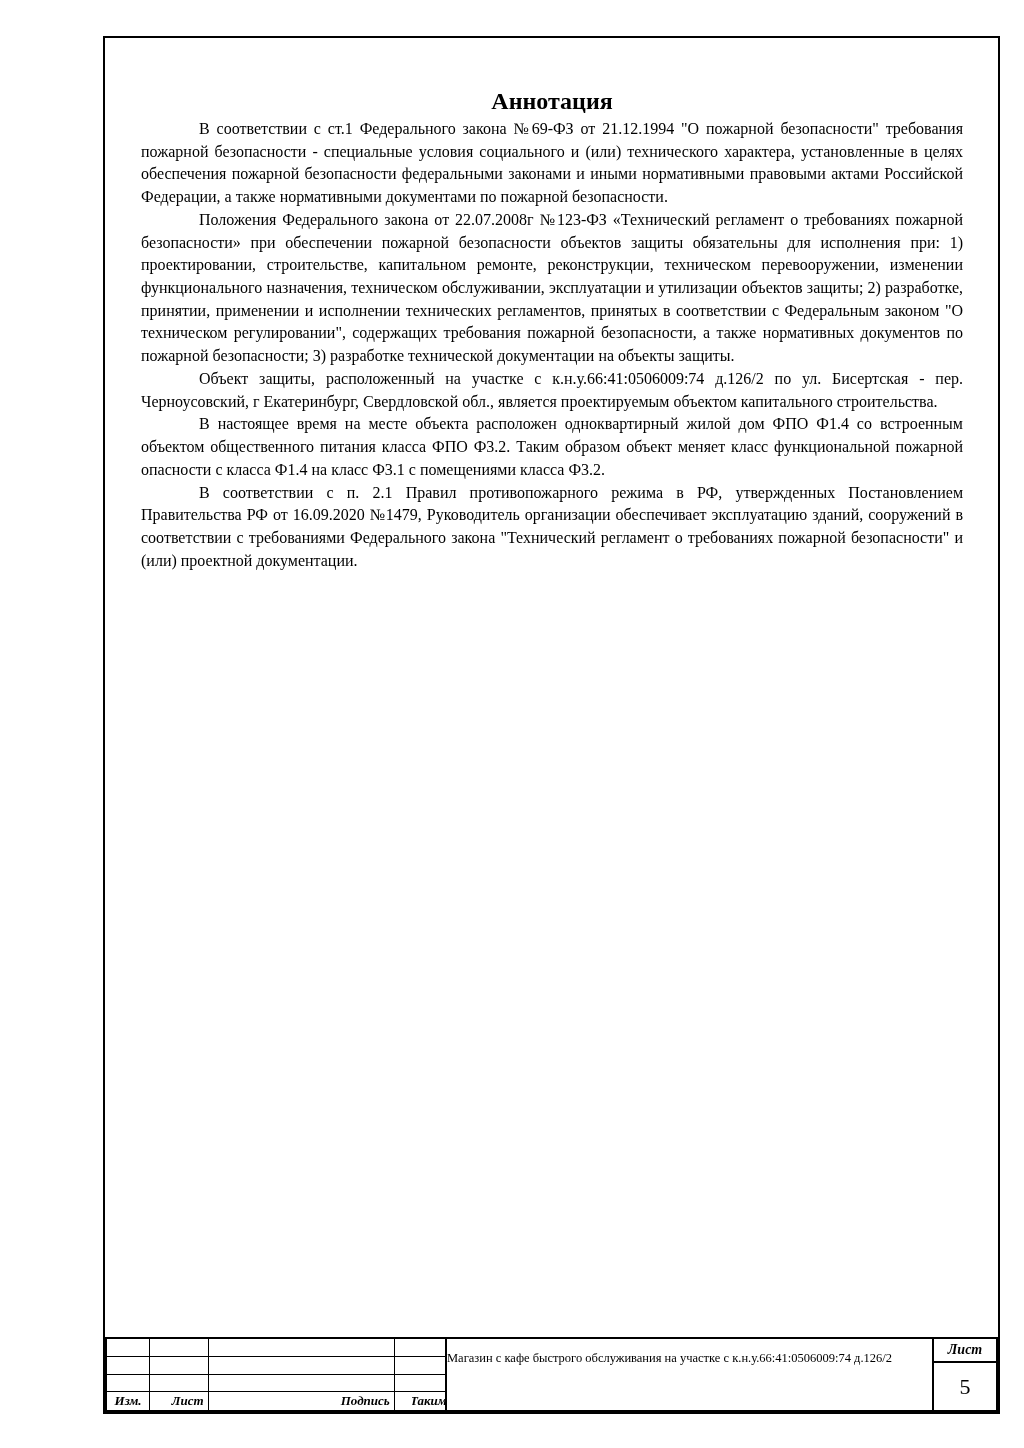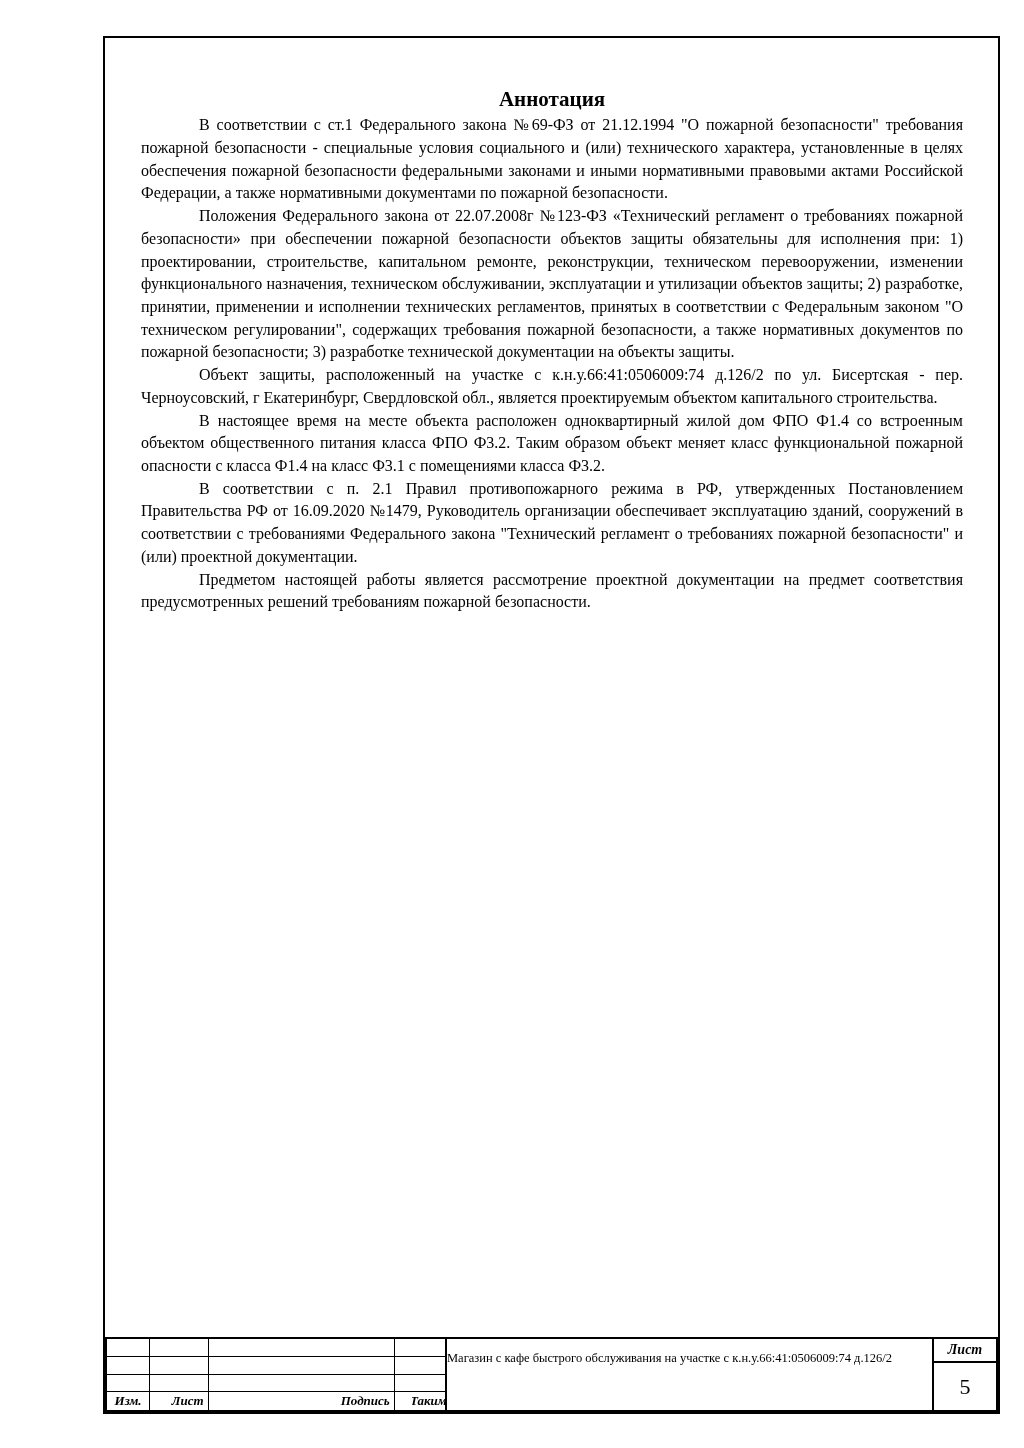--- a/index.html
+++ b/index.html
@@ -35,21 +35,21 @@
   .content {
     position: absolute;
     left: 141px;
     top: 86px;
     width: 822px;
     box-sizing: border-box;
   }
   .doc-title {
     text-align: center;
     font-weight: bold;
-    font-size: 21px;
+    font-size: 24px;
     line-height: 1.25;
     margin-bottom: 2px;
   }
   p.para {
     margin: 0;
     text-align: justify;
     text-justify: inter-word;
     font-size: 16px;
     line-height: 1.42;
     text-indent: 58px;
@@ -150,21 +150,20 @@
 
   <div class="frame"></div>
 
   <div class="content">
     <div class="doc-title">Аннотация</div>
     <p class="para">В соответствии с ст.1 Федерального закона №69-ФЗ от 21.12.1994 "О пожарной безопасности"  требования пожарной безопасности - специальные условия социального и (или) технического характера, установленные в целях обеспечения пожарной безопасности федеральными законами и иными нормативными правовыми актами Российской Федерации, а также нормативными документами по пожарной безопасности.</p>
     <p class="para"> Положения Федерального закона от 22.07.2008г №123-ФЗ «Технический регламент о требованиях пожарной безопасности» при обеспечении пожарной безопасности объектов защиты обязательны для исполнения при: 1) проектировании, строительстве, капитальном ремонте, реконструкции, техническом перевооружении, изменении функционального назначения, техническом обслуживании, эксплуатации и утилизации объектов защиты; 2) разработке, принятии, применении и исполнении технических регламентов, принятых в соответствии с Федеральным законом "О техническом регулировании", содержащих требования пожарной безопасности, а также нормативных документов по пожарной безопасности; 3) разработке технической документации на объекты защиты.</p>
     <p class="para">Объект защиты, расположенный на участке с к.н.у.66:41:0506009:74 д.126/2 по ул. Бисертская - пер. Черноусовский, г Екатеринбург, Свердловской обл., является проектируемым объектом капитального строительства.</p>
     <p class="para">В настоящее время на месте объекта расположен одноквартирный жилой дом ФПО Ф1.4 со встроенным объектом общественного питания класса ФПО Ф3.2. Таким образом объект меняет класс функциональной пожарной опасности с класса Ф1.4 на класс Ф3.1 с помещениями класса Ф3.2.</p>
     <p class="para">В соответствии с п. 2.1 Правил противопожарного режима в РФ, утвержденных Постановлением Правительства РФ от 16.09.2020 №1479, Руководитель организации обеспечивает эксплуатацию зданий, сооружений в соответствии с требованиями Федерального закона "Технический регламент о требованиях пожарной безопасности" и (или) проектной документации.</p>
-    <p class="para">Предметом настоящей работы является рассмотрение проектной документации на предмет соответствия предусмотренных решений требованиям пожарной безопасности.</p>
   </div>
 
   <div class="stamp">
 
     <div class="stamp-left">
       <div class="stamp-left-row r1">
         <div class="cell c-izm"></div>
         <div class="cell c-list"></div>
         <div class="cell c-dok"></div>
         <div class="cell c-pod"></div>

